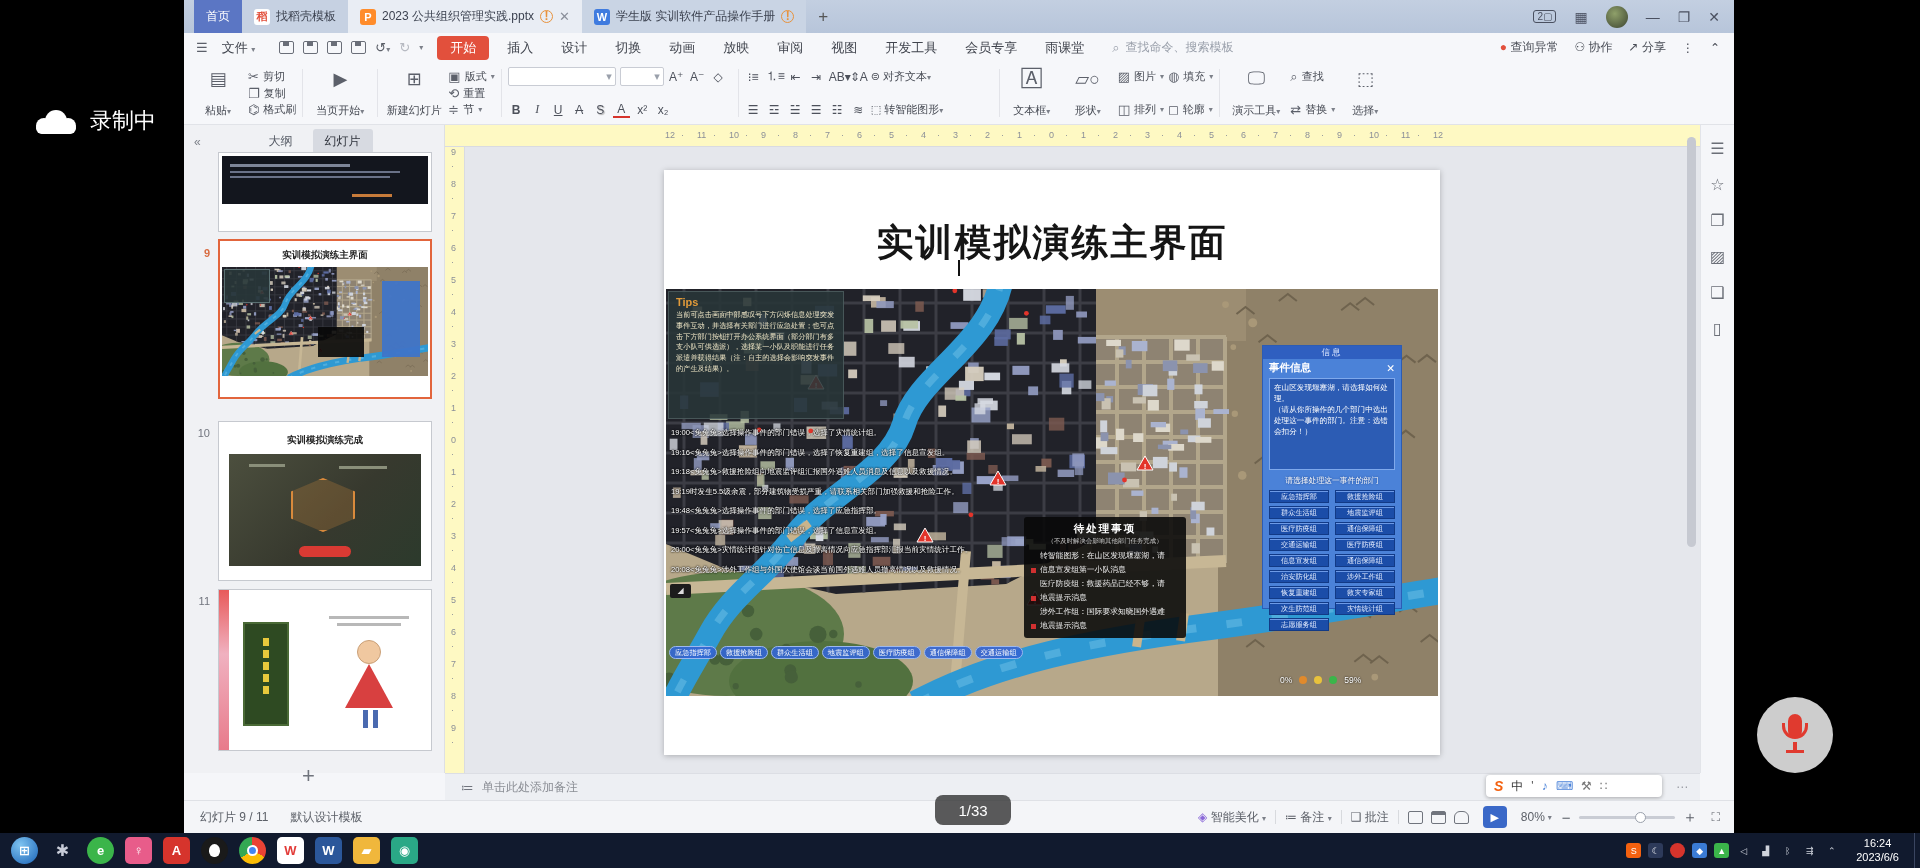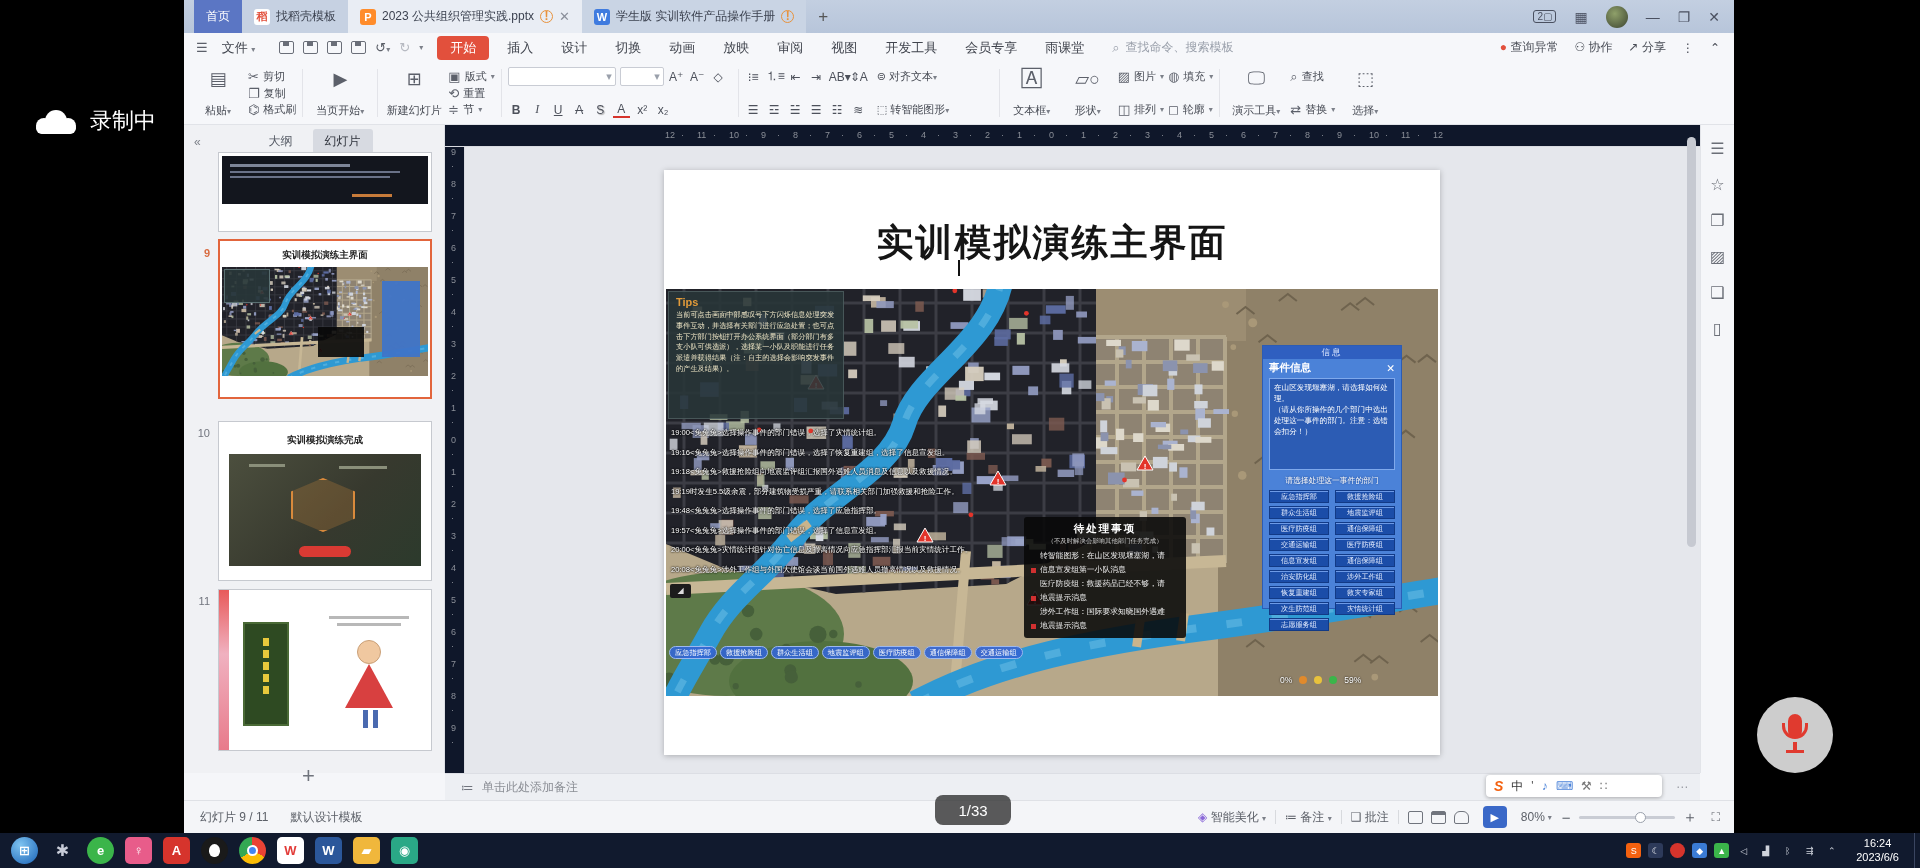--- a/index.html
+++ b/index.html
@@ -43,21 +43,21 @@
   #sidebar{position:absolute;left:0;top:125px;width:261px;height:648px;background:#f0f1f4;border-right:1px solid #dddfe4;}
   .sb-head{height:33px;display:flex;align-items:center;font-size:12px;color:#555a64;}
   .sb-tab{padding:4px 12px;border-radius:3px;margin:0 4px;}
   .sb-tab.on{background:#d7dae1;color:#2f333c;}
   .thumb-num{position:absolute;font-size:11px;color:#70747d;width:26px;text-align:right;}
   .thumb-card{position:absolute;left:34px;width:214px;background:#fff;border:1px solid #c6c9cf;}
   .thumb-card.sel{border:2px solid #e2653c;}
   .thumb-title{font-size:9.5px;font-weight:bold;color:#222;text-align:center;}
   
   #editor{position:absolute;left:261px;top:125px;width:1255px;height:648px;background:#e5e7ec;overflow:hidden;}
-  .ruler{background:#0f172a;color:#8b8f98;font-size:9px;}
+  .ruler{background:#fef9c3;color:#8b8f98;font-size:9px;}
   #hruler{position:absolute;left:0;top:0;width:1255px;height:22px;border-bottom:1px solid #d9dbe1;}
   #vruler{position:absolute;left:0;top:22px;width:20px;height:626px;border-right:1px solid #d9dbe1;}
   .htick{position:absolute;top:5px;}
   .vtick{position:absolute;left:6px;}
   #slide{position:absolute;left:219px;top:45px;width:776px;height:585px;background:#fff;box-shadow:0 1px 6px rgba(0,0,0,.25);}
   #slide-title{position:absolute;left:0;top:48px;width:100%;text-align:center;font-size:37px;font-weight:800;color:#151515;letter-spacing:2px;font-family:"Liberation Sans",sans-serif;}
   #map-main{position:absolute;left:2px;top:119px;width:772px;height:407px;overflow:hidden;}
   .tips{position:absolute;left:2px;top:2px;width:176px;height:128px;background:rgba(40,54,56,.88);border:1px solid rgba(120,140,140,.4);padding:4px 7px;}
   .tips-t{color:#e09a3a;font-weight:bold;font-size:11px;}
   .tips-b{color:#efe6c6;font-size:7.2px;line-height:1.5;margin-top:2px;}
@@ -251,30 +251,30 @@
       </div>
       <div class="rsep"></div>
       <div class="rcol" style="width:252px;">
         <div class="rrow">
           <span class="fbtn">⁝≡</span>
           <span class="fbtn">⒈≡</span>
           <span class="fbtn">⇤</span>
           <span class="fbtn">⇥</span>
           <span class="fbtn">AB▾</span>
           <span class="fbtn">⇕A</span>
-          <span style="margin-left:6px;">⊜ <span>对齐文本</span><span class="caret">▾</span></span>
+          <span style="">⊜ <span>对齐文本</span><span class="caret">▾</span></span>
         </div>
         <div class="rrow">
           <span class="fbtn">☰</span>
           <span class="fbtn">☲</span>
           <span class="fbtn">☱</span>
           <span class="fbtn">☰</span>
           <span class="fbtn">☷</span>
           <span class="fbtn">≋</span>
-          <span style="margin-left:6px;">⬚ <span>转智能图形</span><span class="caret">▾</span></span>
+          <span style="">⬚ <span>转智能图形</span><span class="caret">▾</span></span>
         </div>
       </div>
       <div class="rsep"></div>
       <div class="rbig">
           <span class="ric">🄰</span>
           <span><span>文本框</span><span class="caret">▾</span></span>
         </div>
       <div class="rbig">
           <span class="ric">▱○</span>
           <span><span>形状</span><span class="caret">▾</span></span>

